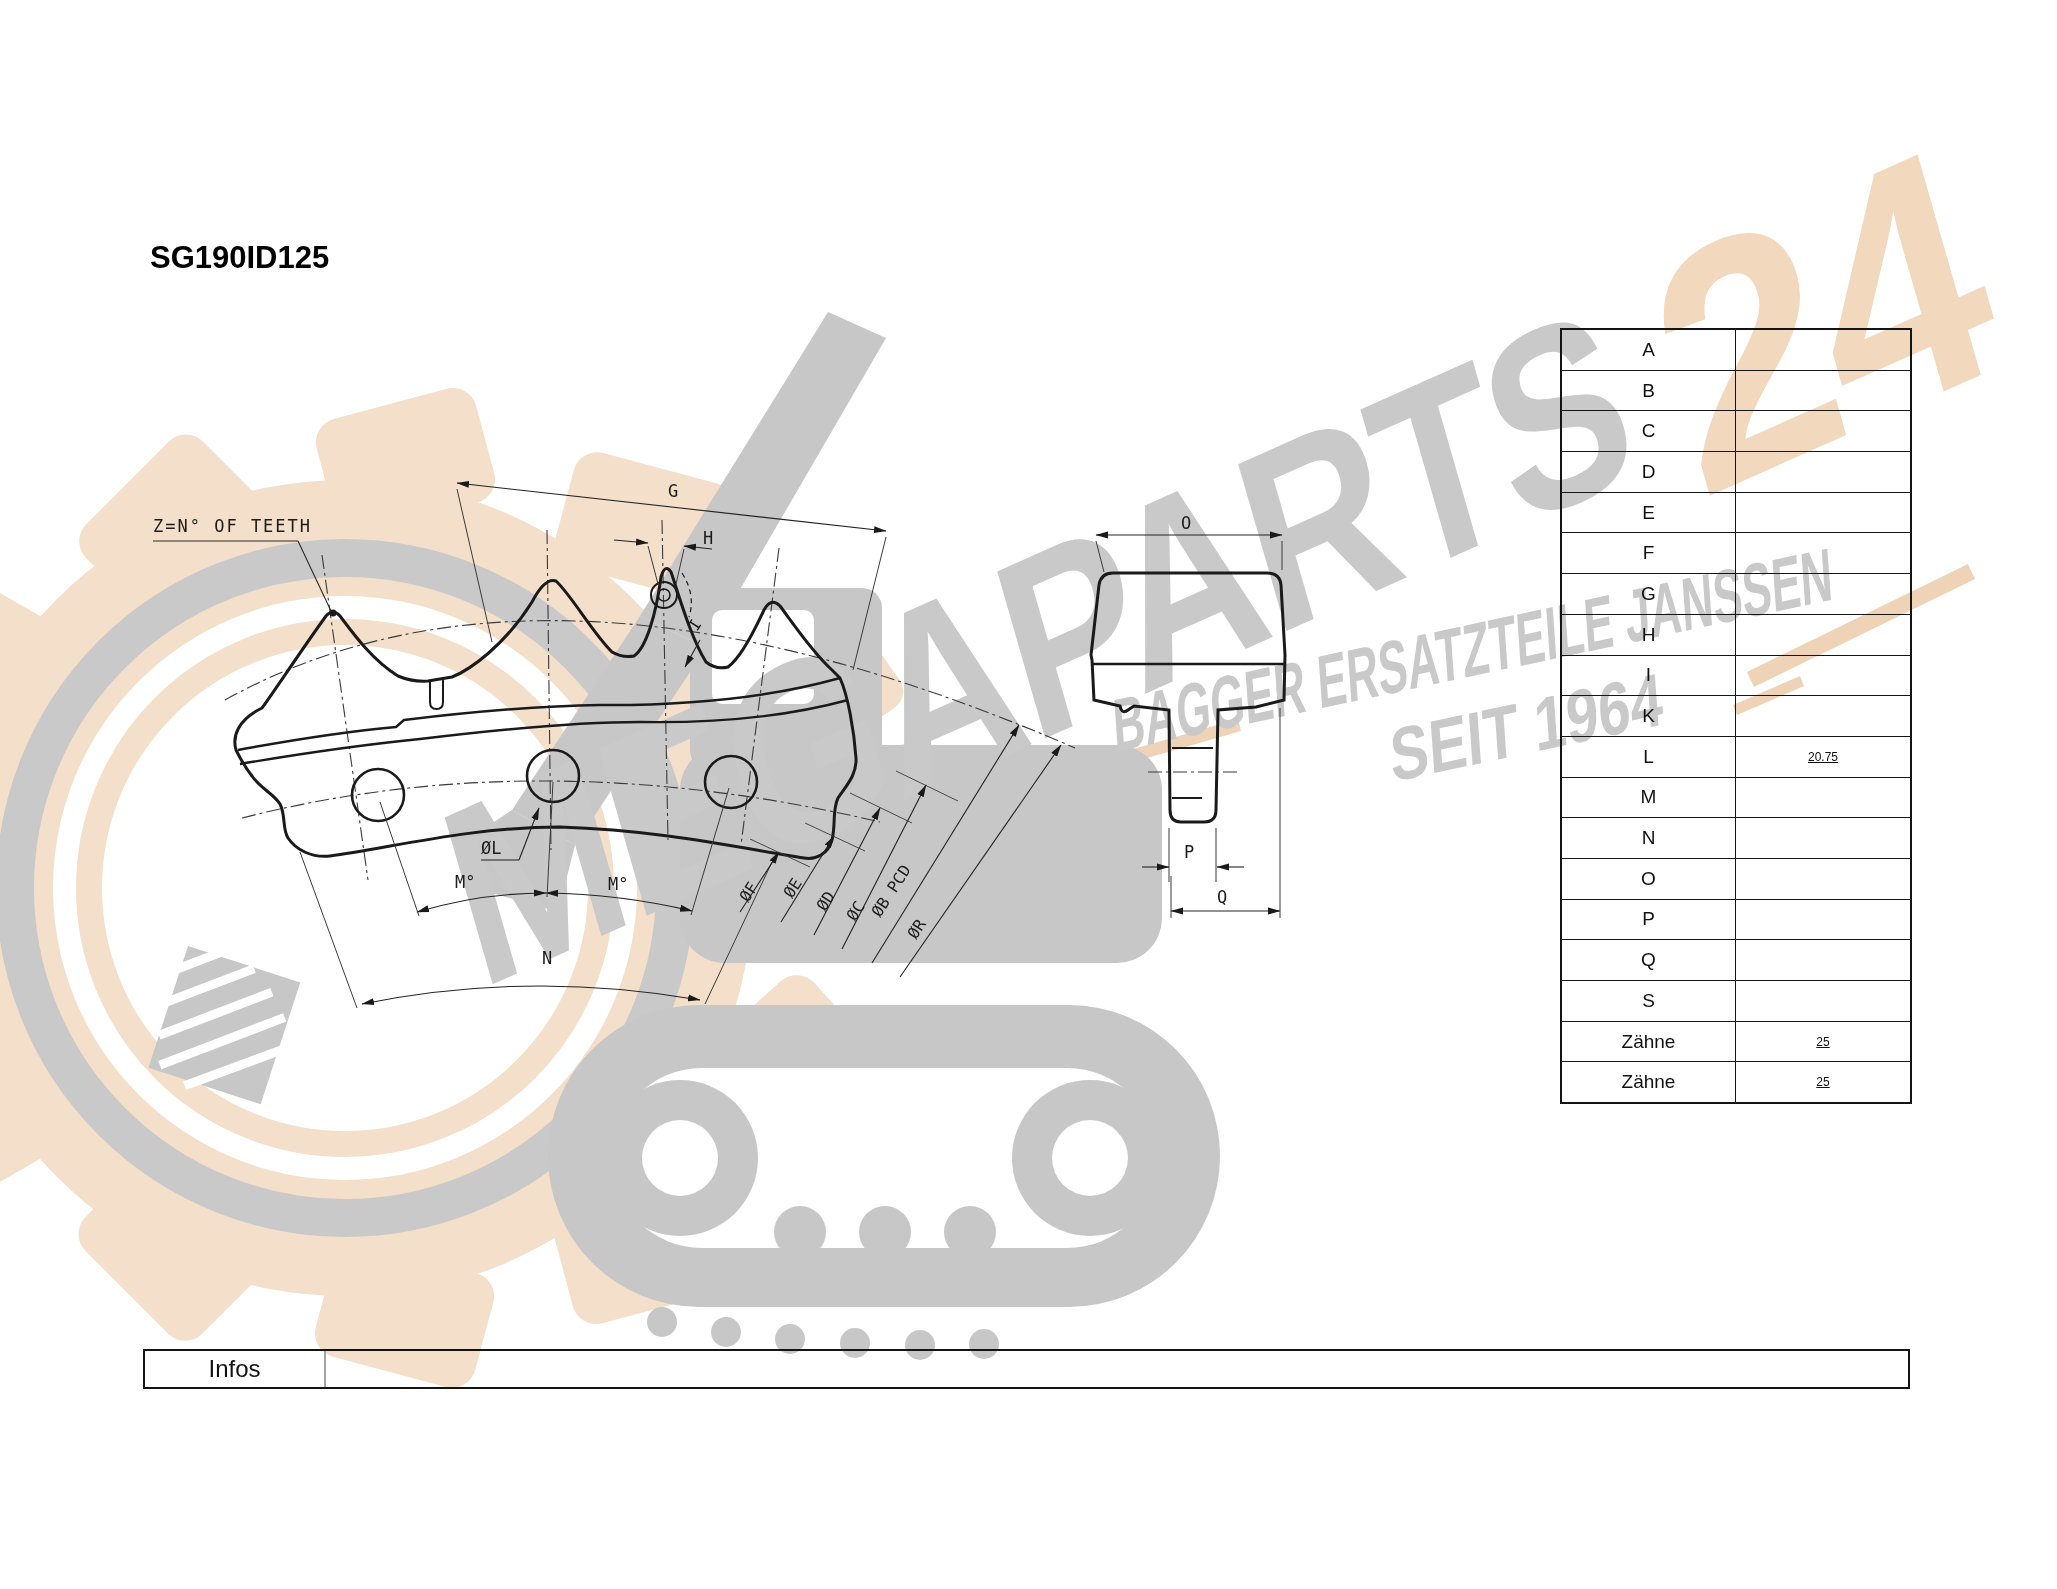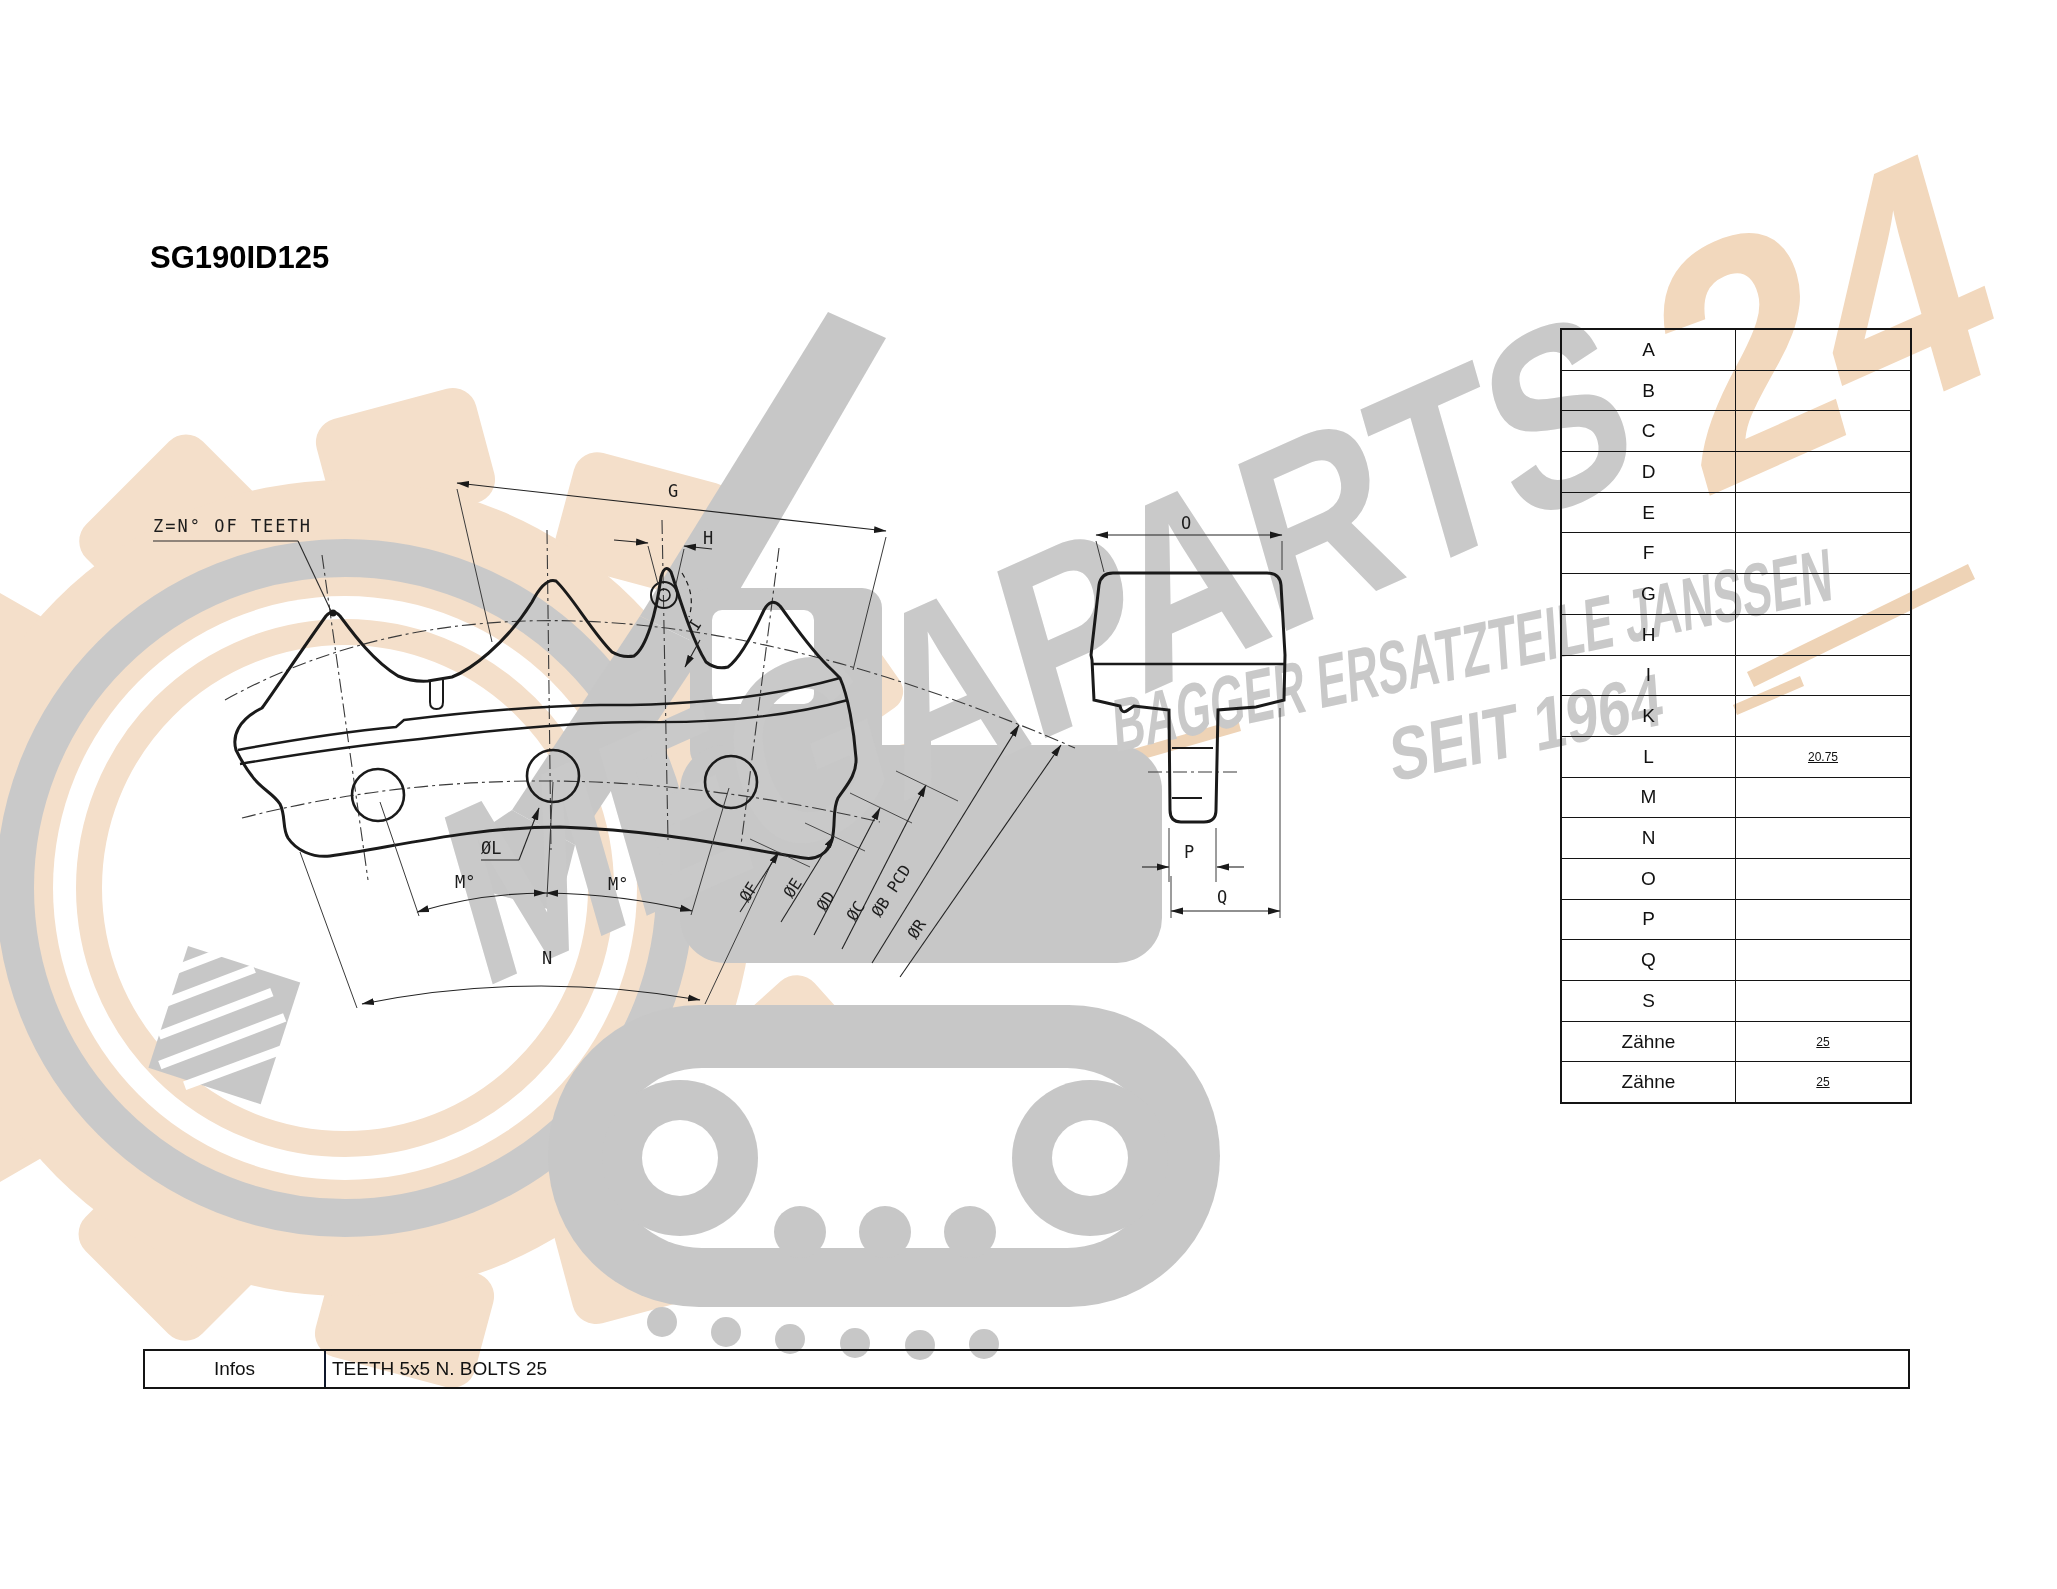--- a/index.html
+++ b/index.html
@@ -12,22 +12,22 @@
   .spec-table{position:absolute;left:1560px;top:328px;width:348px;height:772px;
               border:2px solid #141414;display:flex;flex-direction:column;background:transparent;}
   .spec-row{flex:1;display:flex;border-top:1.5px solid #141414;}
   .spec-row:first-child{border-top:none;}
   .spec-cell-label{width:173px;border-right:1.5px solid #141414;display:flex;
                    align-items:center;justify-content:center;font-size:19px;}
   .spec-cell-value{flex:1;display:flex;align-items:center;justify-content:center;font-size:12px;text-decoration:underline;}
   
   .info-bar{position:absolute;left:143px;top:1349px;width:1767px;height:40px;
             border:2.5px solid #141414;display:flex;box-sizing:border-box;background:transparent;}
-  .info-label{width:179px;border-right:2px solid #0f172a;display:flex;align-items:center;
-              justify-content:center;font-size:19px;}
+  .info-label{width:179px;border-right:2px solid #a3a3a3;display:flex;align-items:center;
+              justify-content:center;font-size:24px;}
   .info-value{flex:1;display:flex;align-items:center;padding-left:6px;font-size:19px;}
   .dimtext{font-family:"DejaVu Sans Mono",monospace;fill:#1c1c1c;}
   .wmtext{font-family:"Liberation Sans",sans-serif;font-weight:bold;}
 </style>
 </head>
 <body>
 
 <svg id="stage" width="2057" height="1589" viewBox="0 0 2057 1589">
   <defs>
     <marker id="arw" markerWidth="13" markerHeight="9" refX="12" refY="4.5" orient="auto-start-reverse" markerUnits="userSpaceOnUse">
@@ -335,14 +335,13 @@
       <div class="spec-cell-value">25</div>
     </div>
   <div class="spec-row">
       <div class="spec-cell-label">Zähne</div>
       <div class="spec-cell-value">25</div>
     </div>
 </div>
 
 <div class="info-bar">
   <div class="info-label">Infos</div>
-  <div class="info-value">TEETH 5x5  N. BOLTS 25</div>
 </div>
 
 </body></html>

